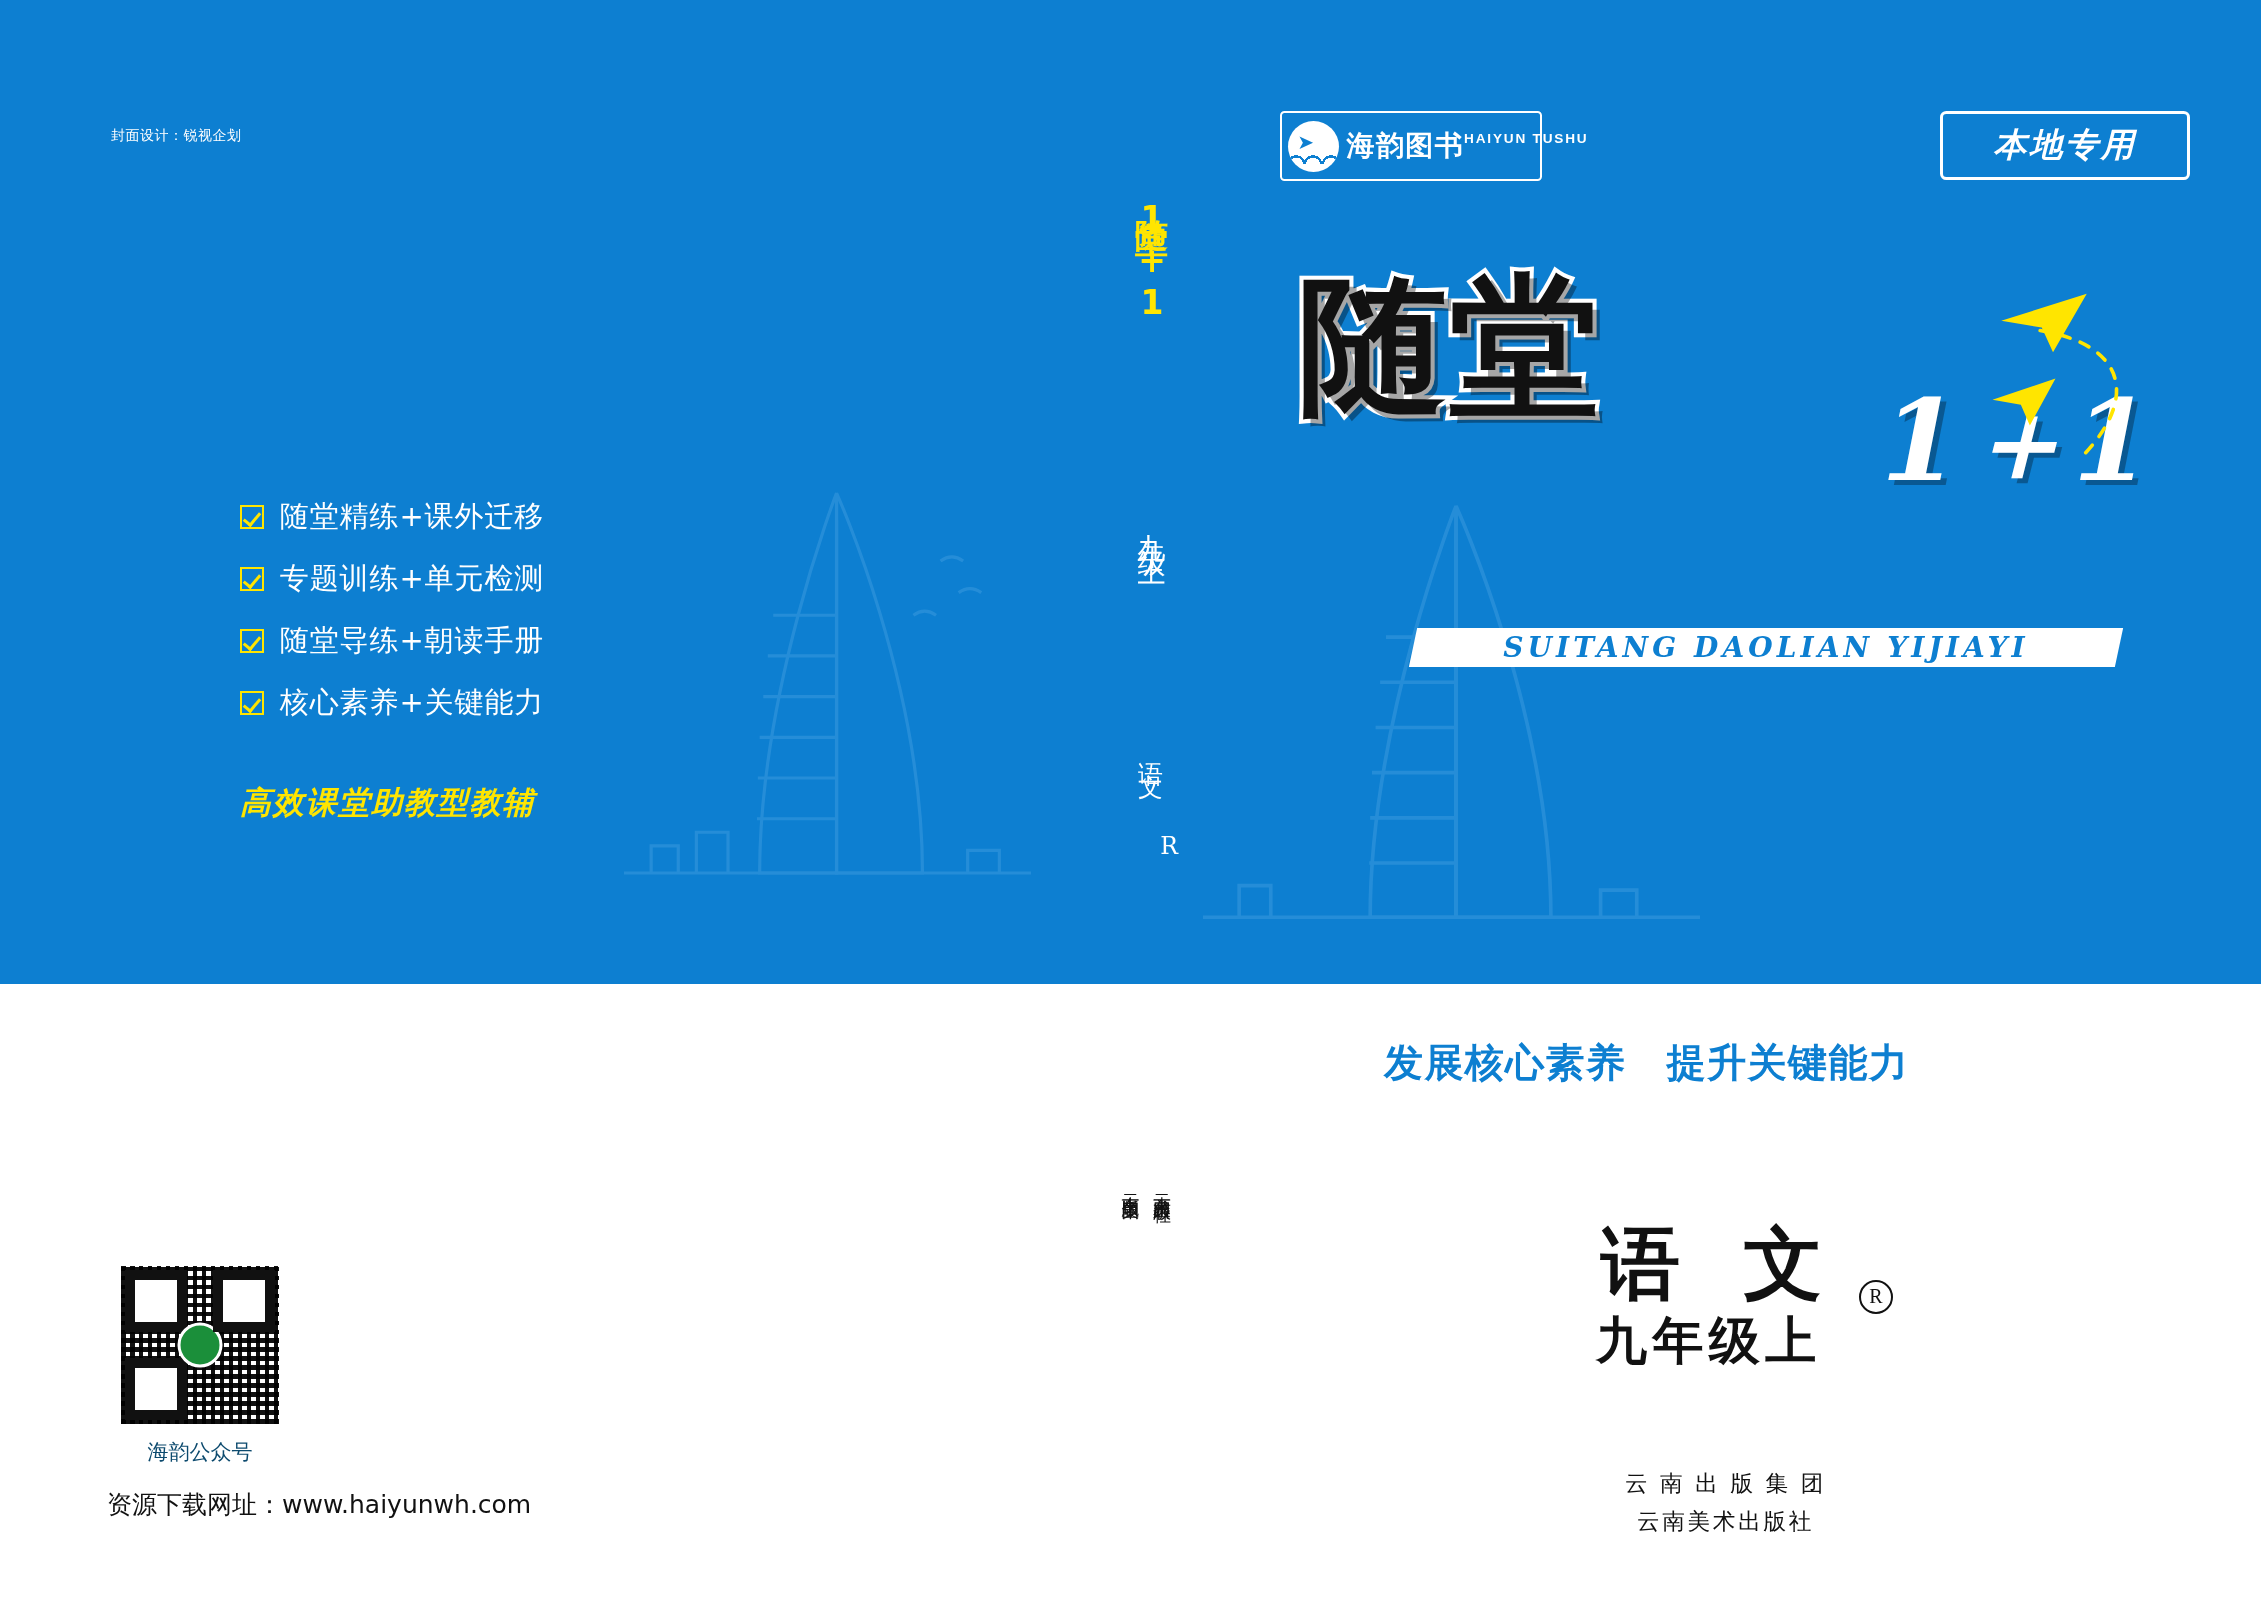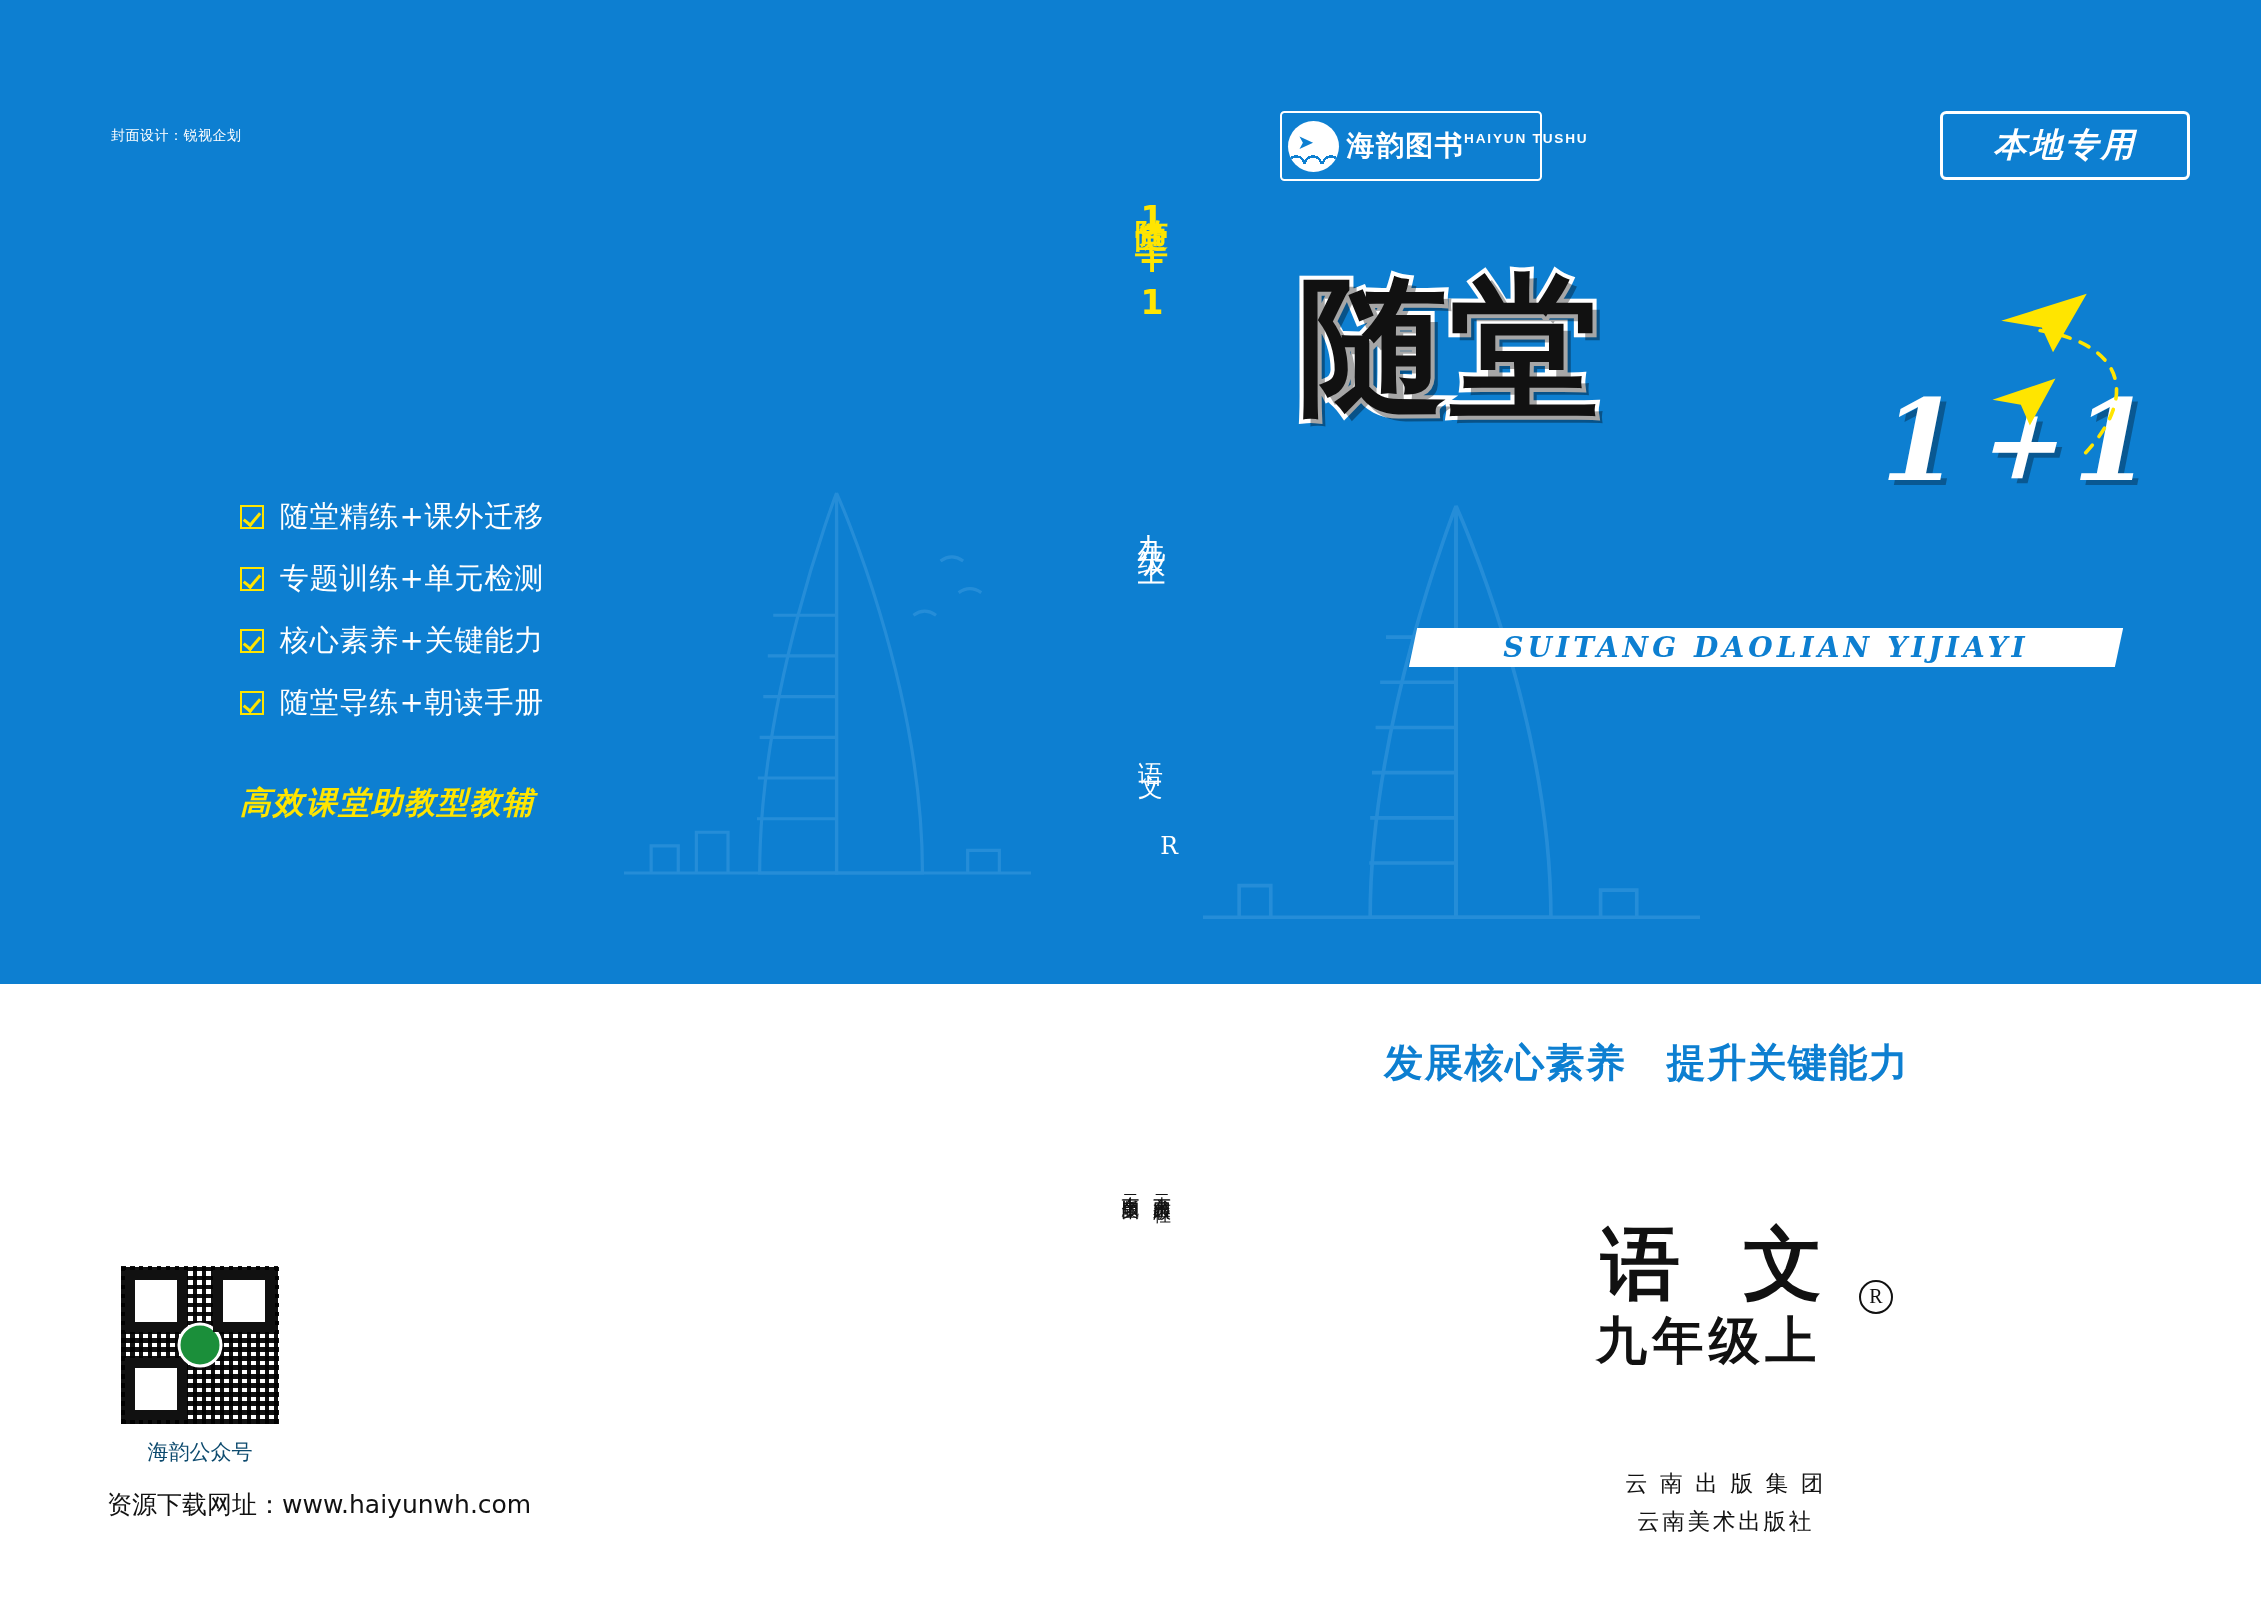--- a/index.html
+++ b/index.html
@@ -503,25 +503,25 @@
     <div class="feature-row">
       <span class="check-box"></span>
       <span class="feature-text">随堂精练+课外迁移</span>
     </div>
     <div class="feature-row">
       <span class="check-box"></span>
       <span class="feature-text">专题训练+单元检测</span>
     </div>
     <div class="feature-row">
       <span class="check-box"></span>
-      <span class="feature-text">核心素养+关键能力</span>
+      <span class="feature-text">随堂导练+朝读手册</span>
     </div>
     <div class="feature-row">
       <span class="check-box"></span>
-      <span class="feature-text">随堂导练+朝读手册</span>
+      <span class="feature-text">核心素养+关键能力</span>
     </div>
   </div>
 
   <div class="feature-tagline">高效课堂助教型教辅</div>
 
   <div class="qr-block">
     <div class="qr-item">
       <div class="qr-img">
         <span class="qr-corner-bl"></span>
         <span class="qr-center-logo"></span>

